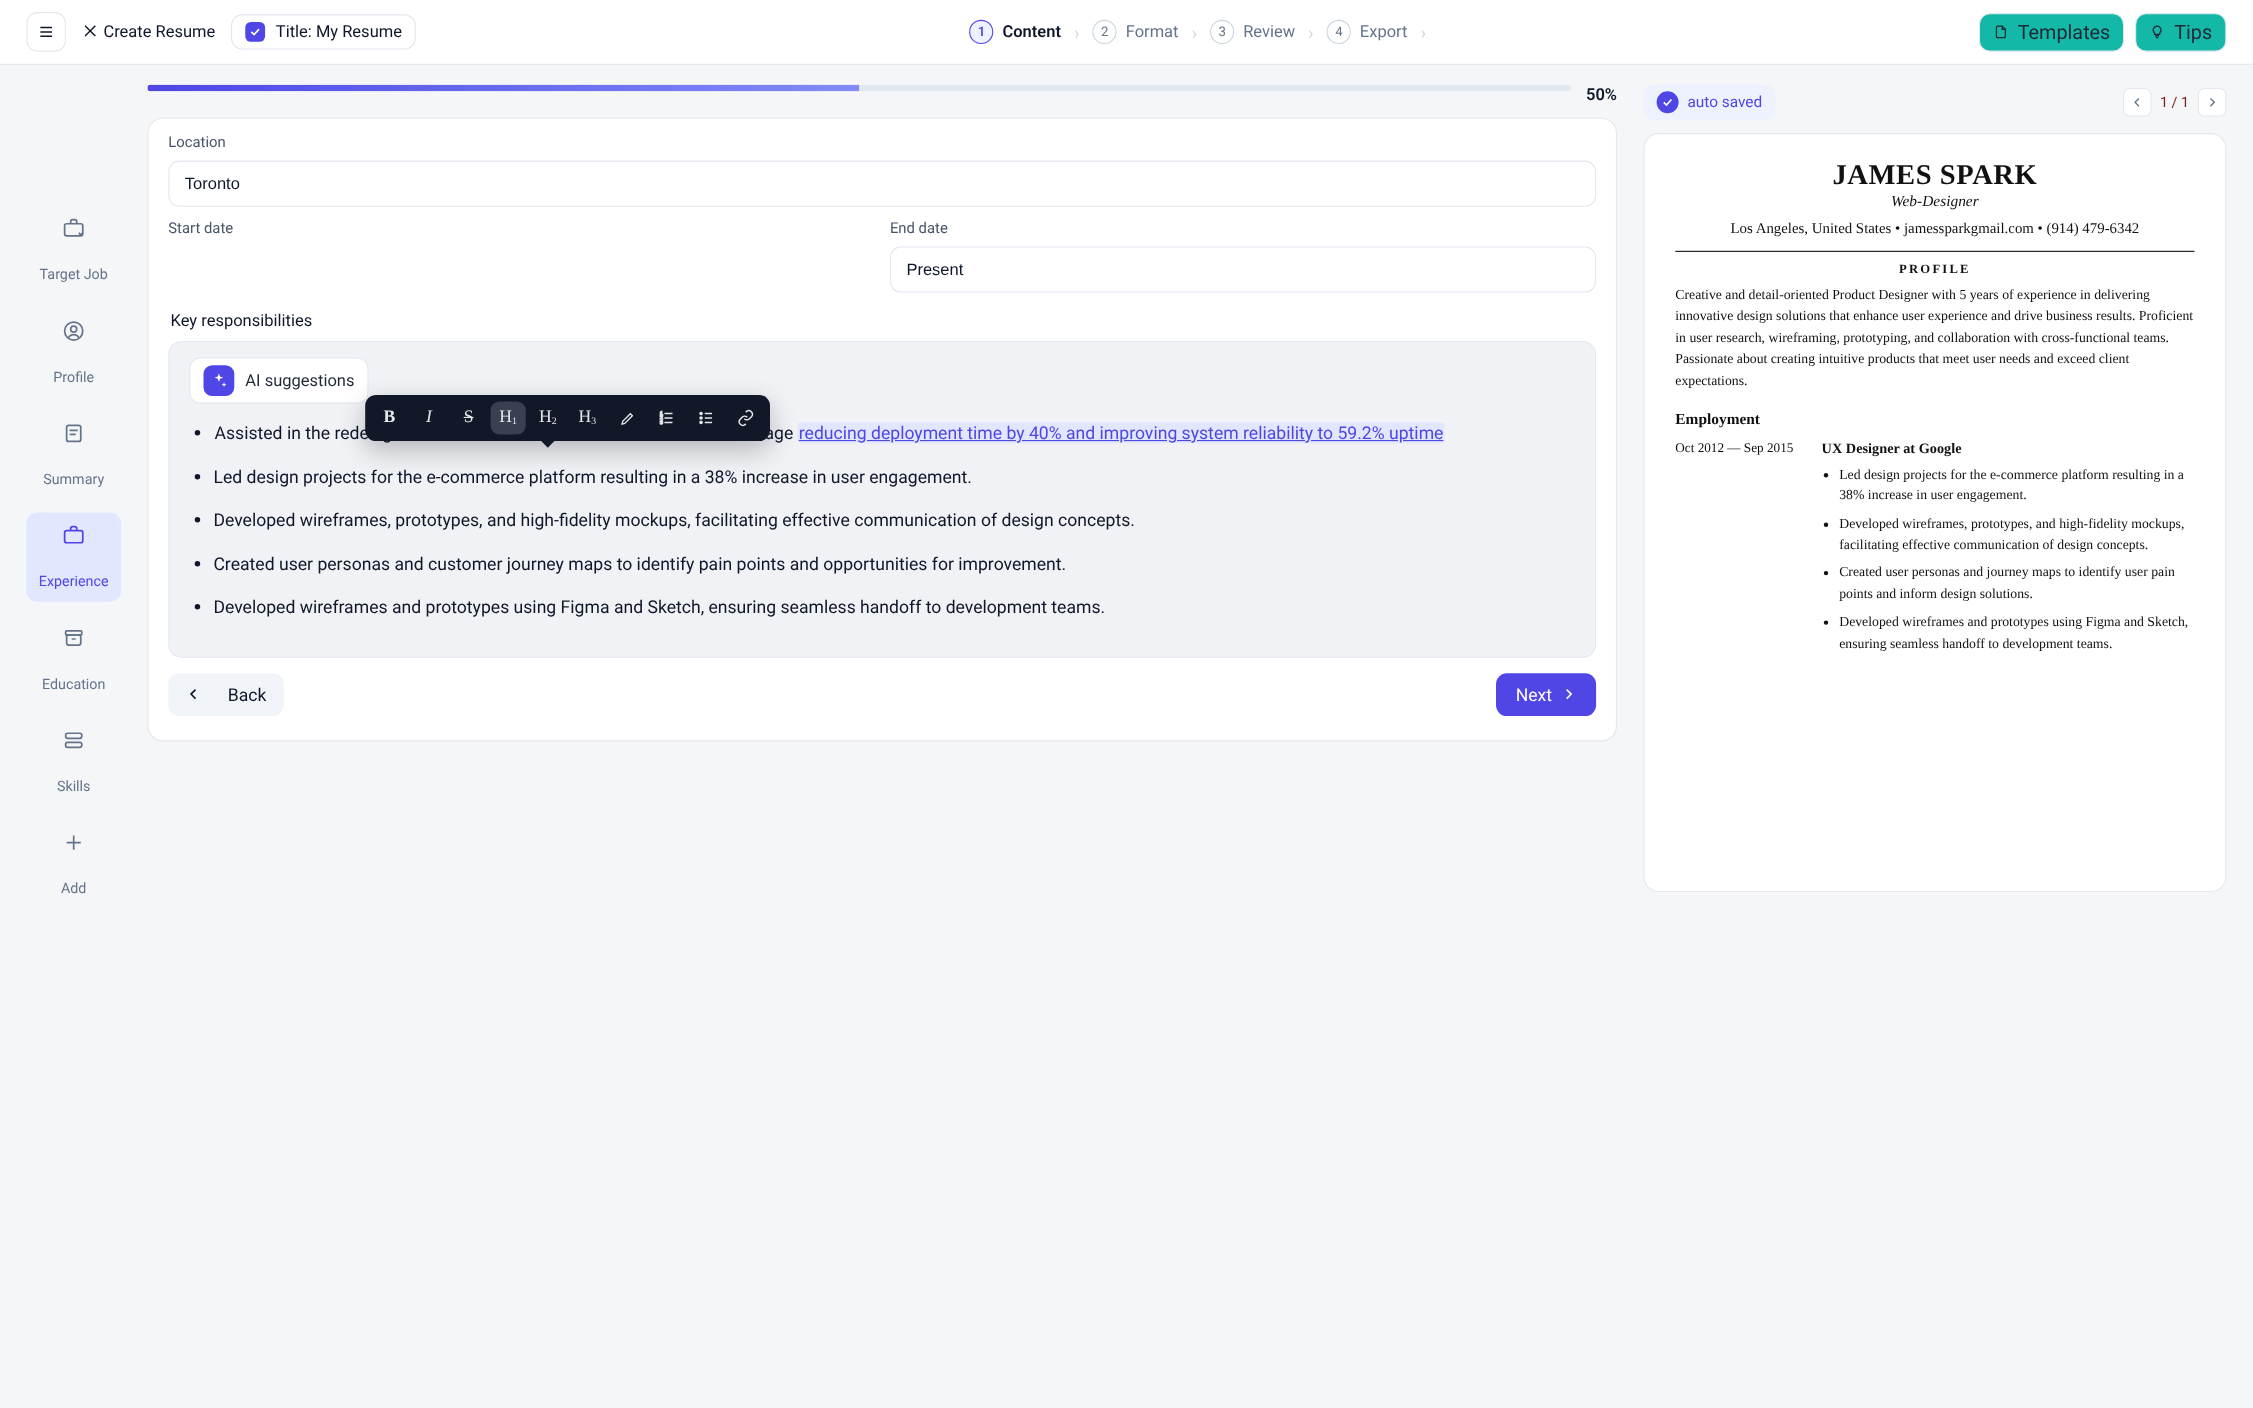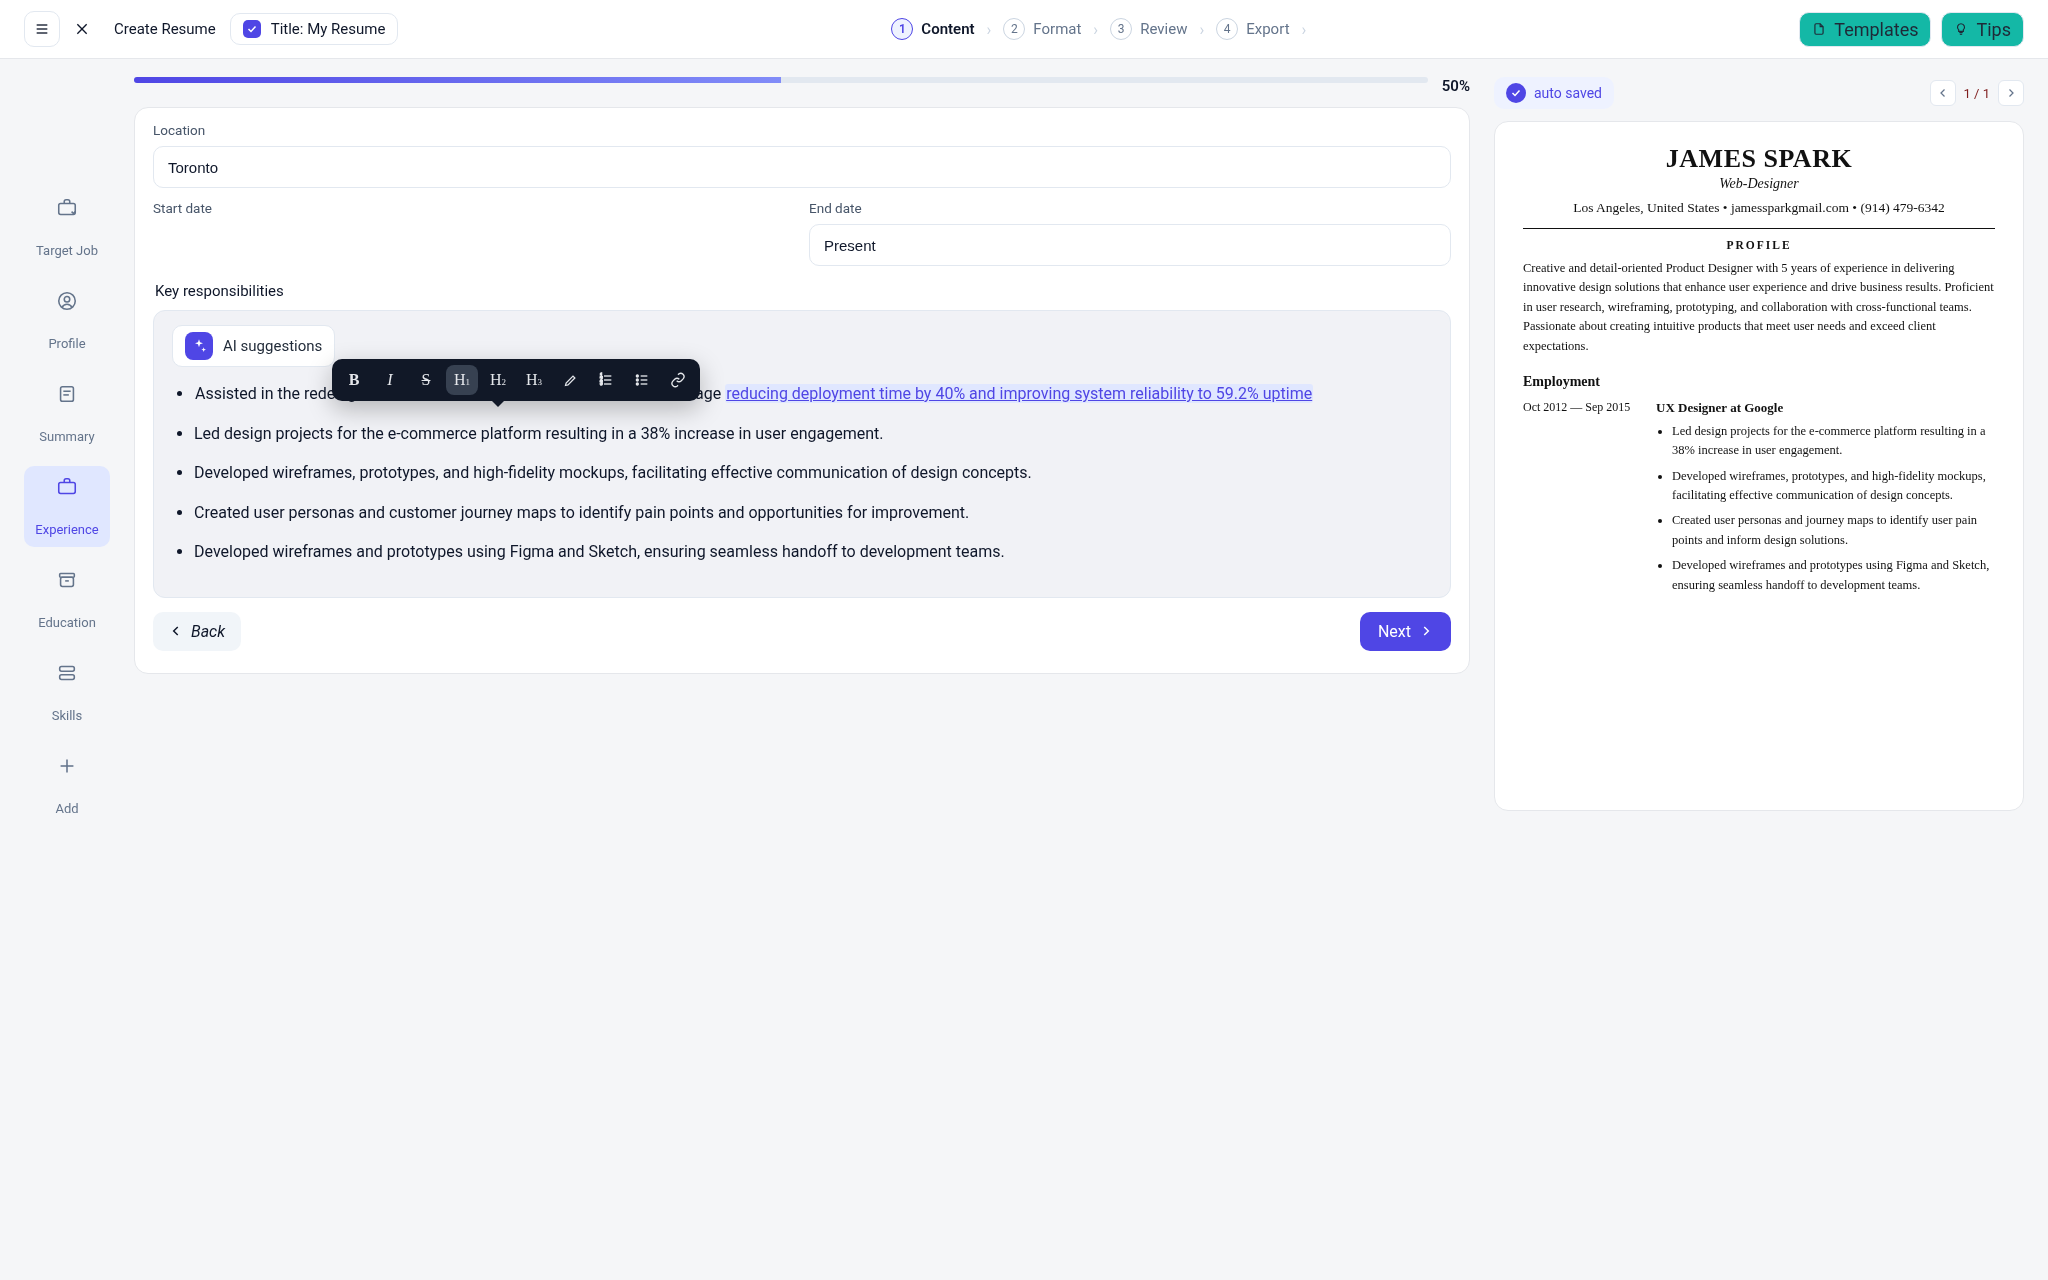--- a/index.html
+++ b/index.html
@@ -14,21 +14,21 @@
     --indigo-soft:#eef2ff;
     --indigo-soft2:#e0e7ff;
   }
   html,body{margin:0;padding:0;background:var(--bg);font-family:-apple-system,BlinkMacSystemFont,"Segoe UI",Roboto,Helvetica,Arial,sans-serif;color:var(--ink);}
   *{box-sizing:border-box;}
   svg{display:block;}
 
   
   .topbar{height:59px;background:var(--panel);border-bottom:1px solid var(--line2);display:flex;align-items:center;padding:0 24px;gap:14px;}
   .iconbtn{width:36px;height:36px;border:1px solid var(--line);border-radius:10px;display:flex;align-items:center;justify-content:center;color:var(--ink);background:#fff;}
-  .ghostbtn{display:flex;align-items:center;gap:24px;color:var(--ink);font-size:15px;}
+  .ghostbtn{display:flex;gap:4px;color:var(--ink);font-size:15px;}
   .title-chip{display:flex;align-items:center;gap:10px;border:1px solid var(--line);border-radius:10px;padding:6px 12px;font-size:15px;}
   .title-chip .cb{width:18px;height:18px;border-radius:5px;background:var(--indigo);display:flex;align-items:center;justify-content:center;color:#fff;}
   .steps{display:flex;align-items:center;gap:12px;margin-left:auto;margin-right:auto;}
   .step{display:flex;align-items:center;gap:8px;font-size:15px;color:var(--muted);}
   .step.active{color:var(--ink);font-weight:600;}
   .step .num{width:22px;height:22px;border-radius:999px;border:1px solid #cbd5e1;display:flex;align-items:center;justify-content:center;font-size:12px;color:var(--muted);background:#fff;}
   .step.active .num{border-color:var(--indigo);color:var(--indigo);background:var(--indigo-soft);}
   .step-sep{color:#cbd5e1;}
   .right-actions{display:flex;gap:10px;}
   .pillbtn{display:flex;align-items:center;gap:8px;border:1px solid var(--line);border-radius:10px;padding:6px 12px;font-size:18px;color:#1f2937;background:#14b8a6;}
@@ -63,21 +63,21 @@
   .tb-btn .sub{font-size:9px;transform:translateY(2px);}
   .toolbar::after{content:"";position:absolute;bottom:-6px;left:160px;width:0;height:0;border-left:6px solid transparent;border-right:6px solid transparent;border-top:6px solid #111827;}
 
   .editor{font-size:16px;color:#0f172a;line-height:1.6;}
   .editor ul{margin:6px 0 0 0;padding-left:22px;}
   .editor li{margin:0 0 14px 0;}
   .sel-span{background:var(--indigo-soft2);color:var(--indigo);text-decoration:underline;text-decoration-color:var(--indigo);border-radius:3px;padding:0 1px;}
   .sel-span.lead{background:transparent;color:#0f172a;text-decoration:none;}
 
   .navbtns{display:flex;align-items:center;justify-content:space-between;margin-top:14px;}
-  .btn-back{display:flex;align-items:center;gap:8px;background:#f1f5f9;border-radius:10px;padding:10px 16px;font-size:16px;color:#0f172a;font-style:italic;}
+  .btn-back{display:flex;align-items:center;gap:24px;background:#f1f5f9;border-radius:10px;padding:10px 16px;font-size:16px;color:#0f172a;}
   .btn-next{display:flex;align-items:center;gap:8px;background:var(--indigo);color:#fff;border-radius:10px;padding:10px 18px;font-size:16px;}
 
   .previewcol{width:530px;display:flex;flex-direction:column;}
   .saved-row{display:flex;align-items:center;justify-content:space-between;margin-bottom:12px;}
   .saved-chip{display:inline-flex;align-items:center;gap:8px;background:var(--indigo-soft);color:var(--indigo);border-radius:10px;padding:6px 12px;font-size:14px;}
   .saved-chip .cloud{width:20px;height:20px;border-radius:999px;background:var(--indigo);display:flex;align-items:center;justify-content:center;color:#fff;}
   .pager{display:flex;align-items:center;gap:8px;}
   .pgbtn{width:26px;height:26px;border:1px solid var(--line);border-radius:6px;display:flex;align-items:center;justify-content:center;color:#64748b;background:#fff;}
   .pgtxt{font-size:13px;color:#7f1d1d;}
 

